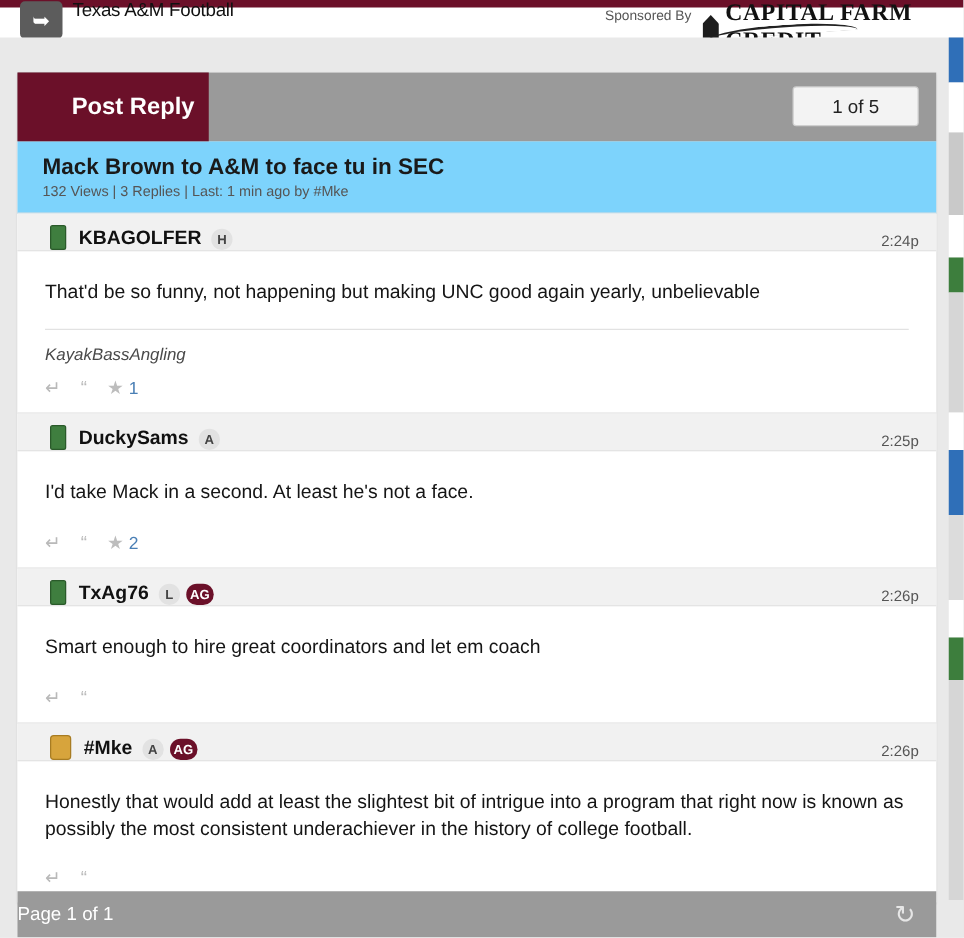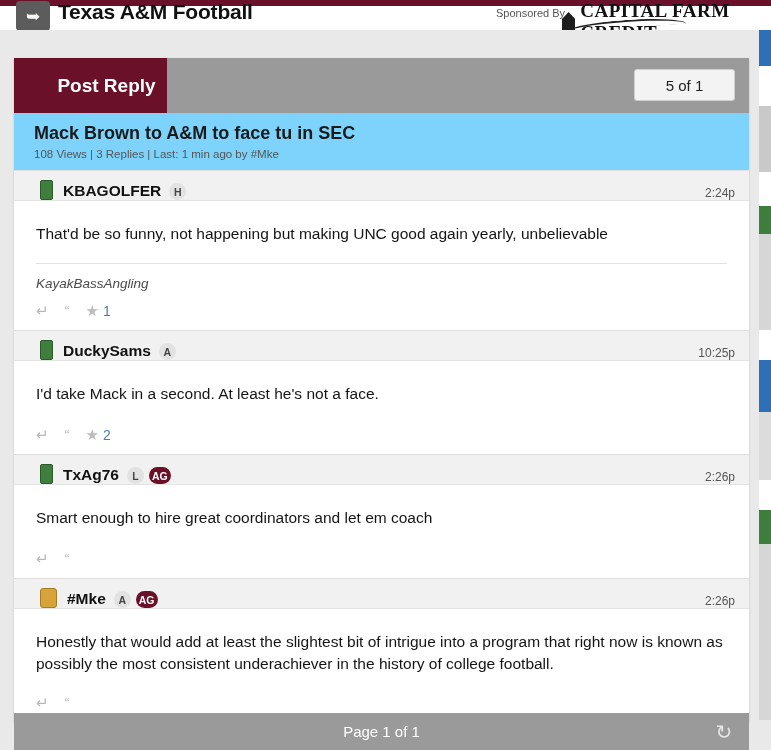--- a/index.html
+++ b/index.html
@@ -48,28 +48,28 @@
     align-items: center;
     justify-content: center;
     color: #fff;
     font-size: 17px;
     line-height: 1;
   }
   .forum-title {
     position: absolute;
     left: 58px;
     top: 0px;
-    font-size: 21px;
-    font-weight: bold;
+    font-size: 15px;
+    font-weight: normal;
     color: #111;
     letter-spacing: -0.2px;
   }
   .sponsor-label {
     position: absolute;
-    left: 496px;
+    left: 484px;
     top: 7px;
     font-size: 11px;
     color: #555;
   }
   .sponsor-logo {
     position: absolute;
     left: 562px;
     top: 0px;
     display: flex;
     align-items: center;
@@ -244,21 +244,20 @@
   
   .bottom-bar {
     position: absolute;
     left: 14px;
     top: 713px;
     width: 735px;
     height: 37px;
     background: #9a9a9a;
     display: flex;
     align-items: center;
-    justify-content: center;
   }
   .bottom-page-text {
     color: #fff;
     font-size: 15px;
   }
   .refresh-icon {
     position: absolute;
     right: 14px;
     top: 8px;
     width: 22px; height: 22px;
@@ -311,26 +310,26 @@
   <div class="edge-strip" style="top:360px;height:52px;background:#2f6fb8;"></div>
   <div class="edge-strip" style="top:412px;height:68px;background:#dcdcdc;"></div>
   <div class="edge-strip" style="top:480px;height:30px;background:#ffffff;"></div>
   <div class="edge-strip" style="top:510px;height:34px;background:#3d7e3d;"></div>
   <div class="edge-strip" style="top:544px;height:176px;background:#d6d6d6;"></div>
 
   <div class="thread-panel">
 
     <div class="action-bar">
       <div class="post-reply-btn">Post Reply</div>
-      <div class="page-indicator">5 of 1</div>
+      <div class="page-indicator">1 of 5</div>
     </div>
 
     <div class="thread-head">
       <div class="thread-title">Mack Brown to A&amp;M to face tu in SEC</div>
-      <div class="thread-meta">108 Views | 3 Replies | Last: 1 min ago by #Mke</div>
+      <div class="thread-meta">132 Views | 3 Replies | Last: 1 min ago by #Mke</div>
     </div>
 
     <div class="post">
       <div class="post-head">
         <span class="user-icon"></span>
         <span class="username">KBAGOLFER</span>
         <span class="badge plain">H</span>
         <span class="post-time">2:24p</span>
       </div>
       <div class="post-body">That'd be so funny, not happening but making UNC good again yearly, unbelievable</div>
@@ -340,21 +339,21 @@
         <span class="tool">“</span>
         <span class="tool star">★<span class="star-count">1</span></span>
       </div>
     </div>
 
     <div class="post">
       <div class="post-head">
         <span class="user-icon"></span>
         <span class="username">DuckySams</span>
         <span class="badge plain">A</span>
-        <span class="post-time">10:25p</span>
+        <span class="post-time">2:25p</span>
       </div>
       <div class="post-body">I'd take Mack in a second. At least he's not a face.</div>
       <div class="post-tools" style="padding-top:22px;">
         <span class="tool">↵</span>
         <span class="tool">“</span>
         <span class="tool star">★<span class="star-count">2</span></span>
       </div>
     </div>
 
     <div class="post">

